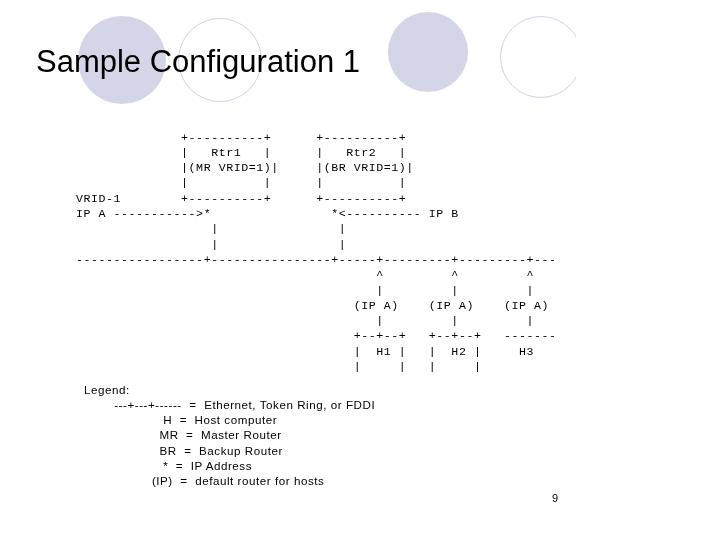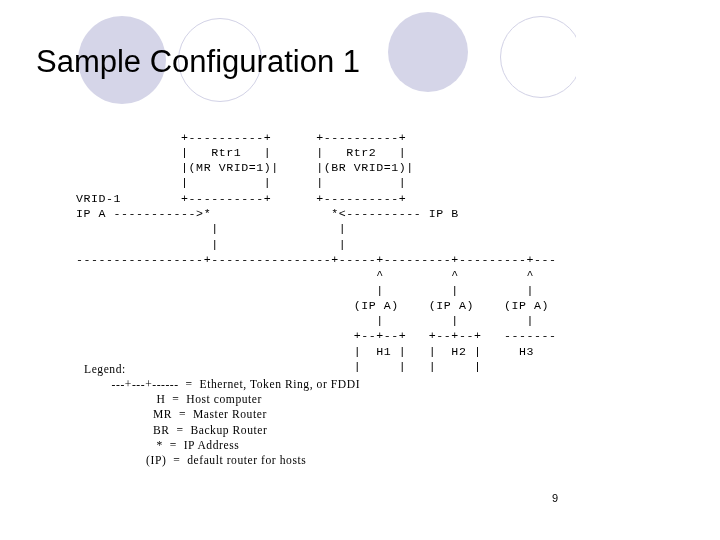--- a/index.html
+++ b/index.html
@@ -60,22 +60,22 @@
     font-size: 11.6px;
     line-height: 15.3px;
     color: #000000;
     white-space: pre;
     letter-spacing: 0.55px;
     z-index: 4;
   }
   #legend-art {
     position: absolute;
     left: 84px;
-    top: 350px;
-    font-family: Liberation Serif, serif;
+    top: 370px;
+    font-family: Liberation Sans, sans-serif;
     font-size: 11.6px;
     line-height: 15.3px;
     color: #000000;
     white-space: pre;
     letter-spacing: 0.55px;
     z-index: 4;
   }
 
   
   #page-number {

